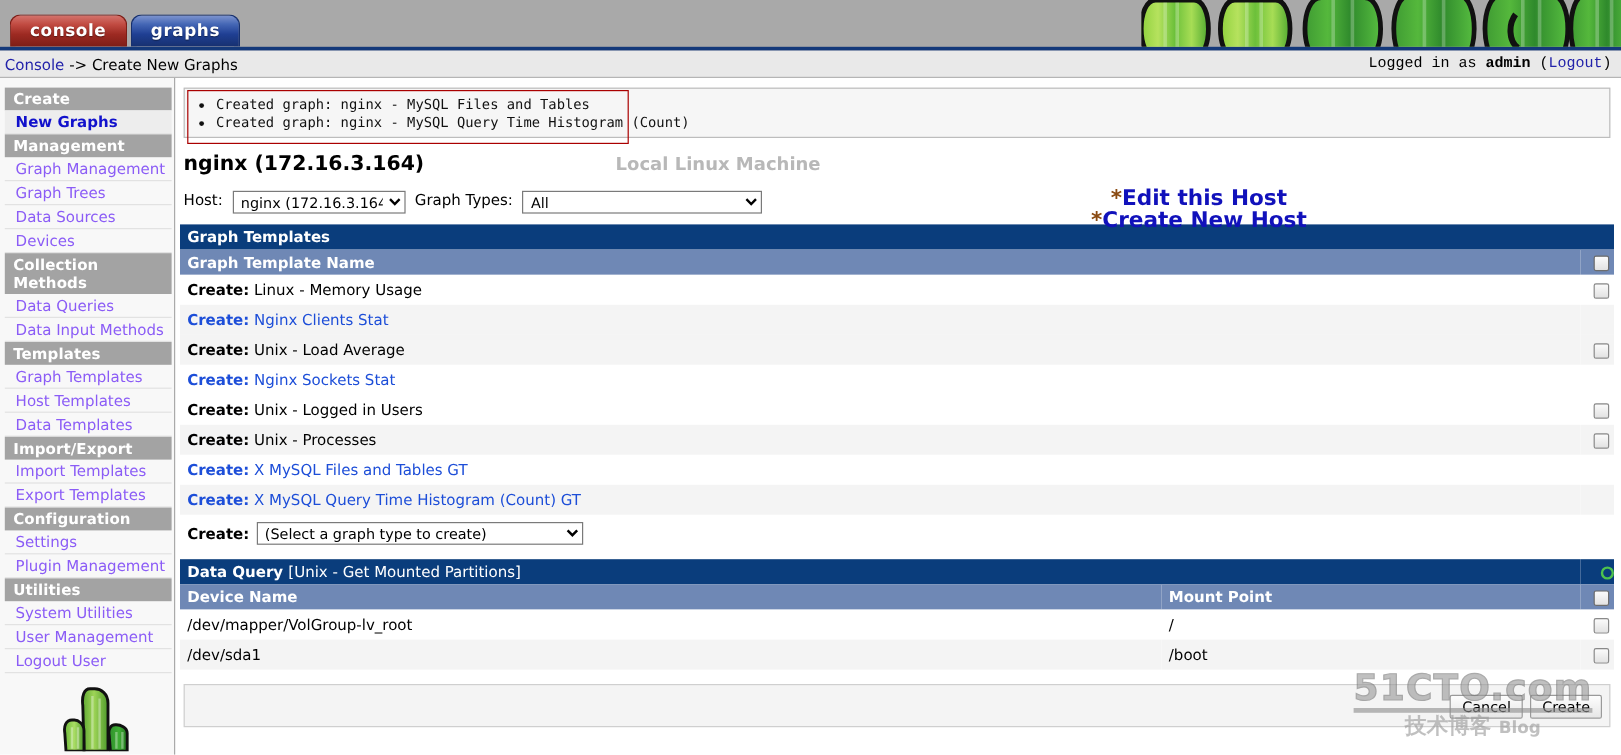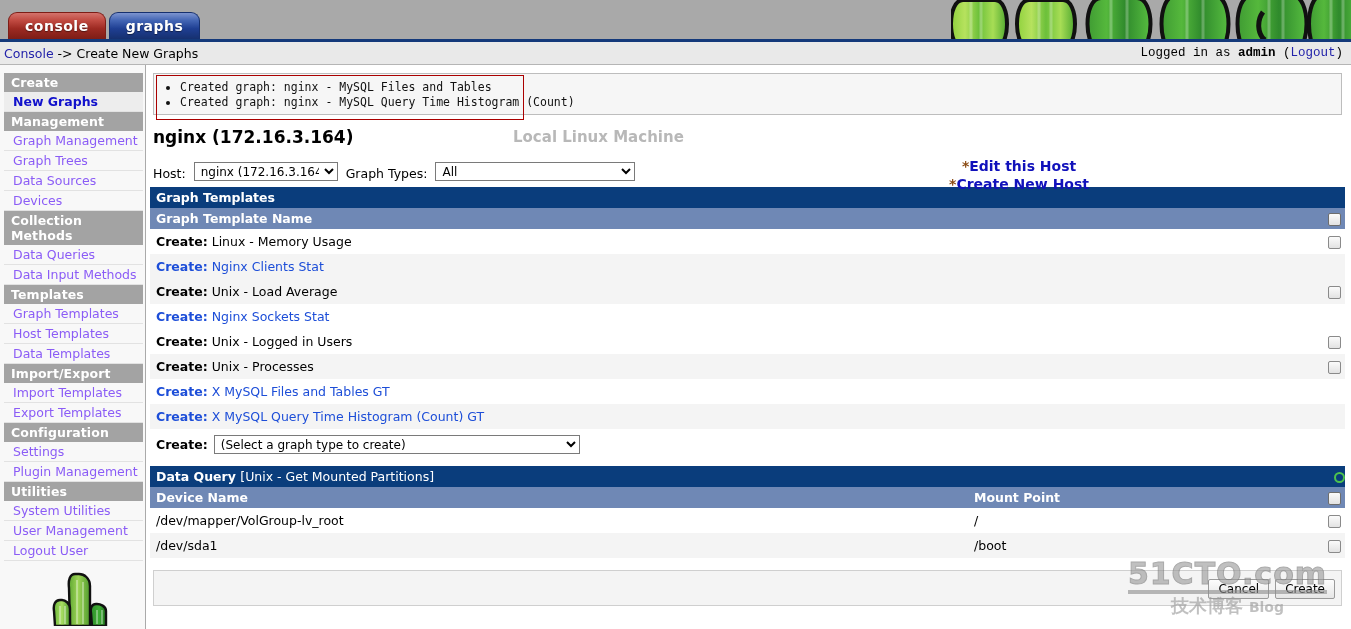--- a/index.html
+++ b/index.html
@@ -129,21 +129,21 @@
   }
   #hostname { font-size: 17px; font-weight: bold; color: #000; }
   #hostdesc {
     font-size: 15px; font-weight: bold; color: #b8b8b8;
     position: absolute; left: 360px; top: 1px;
   }
 
   
   #filterrow {
     margin: 8px 3px 0 3px;
-    display: flex; align-items: flex-end; gap: 8px;
+    display: flex; align-items: flex-start; gap: 8px;
     height: 22px;
     position: relative;
   }
   #filterrow .lbl { font-size: 12.5px; color: #000; }
   select.sel {
     font-family: "DejaVu Sans", "Liberation Sans", sans-serif;
     font-size: 12px;
     border: 1px solid #7a7a7a;
     background: #fff;
     height: 19px;
@@ -152,21 +152,21 @@
   #sel-host { width: 144px; }
   #sel-types { width: 200px; }
 
   
   #hostlinks {
     position: absolute;
     right: 262px;
     top: 92px;
     text-align: center;
     line-height: 18px;
-    font-size: 14px;
+    font-size: 18px;
     font-weight: bold;
   }
   #hostlinks a { color: #1111bb; text-decoration: none; }
   #hostlinks .star { color: #8a4b13; }
 
   
   table.ctab { width: 100%; border-collapse: collapse; margin-top: 6px; }
   tr.title td {
     background: #0a3d7c;
     color: #ffffff;
@@ -215,21 +215,21 @@
   }
   td.righticon { text-align: right; padding-right: 10px; }
 
   
   #createrow {
     display: flex; align-items: center; gap: 6px;
     padding: 6px 0 6px 6px;
     background: #ffffff;
   }
   #createrow b { font-size: 12.5px; }
-  #sel-create { width: 366px; }
+  #sel-create { width: 272px; }
 
   
   #btnpanel {
     margin: 12px 3px 0 3px;
     border: 1px solid #cfcfcf;
     background: #f4f4f4;
     height: 36px;
     position: relative;
   }
   #btns { position: absolute; right: 6px; top: 8px; display: flex; gap: 6px; }

